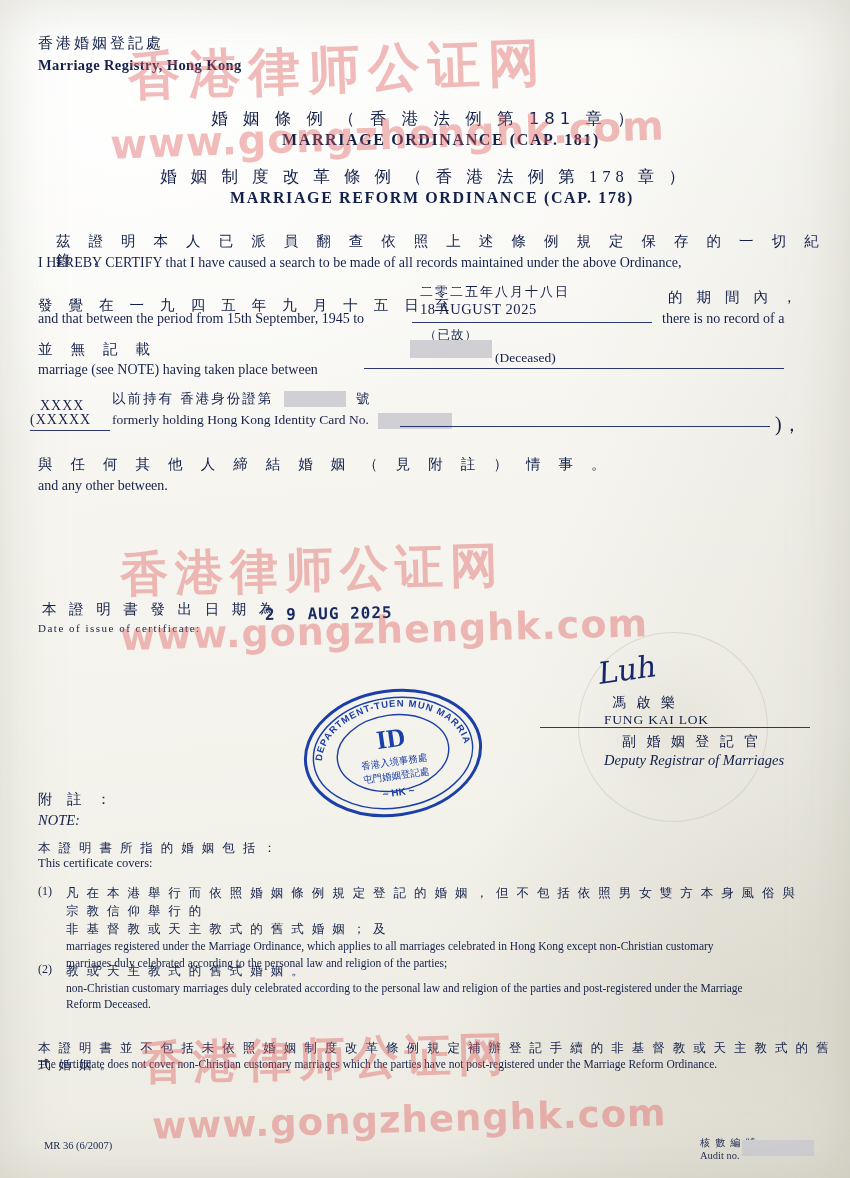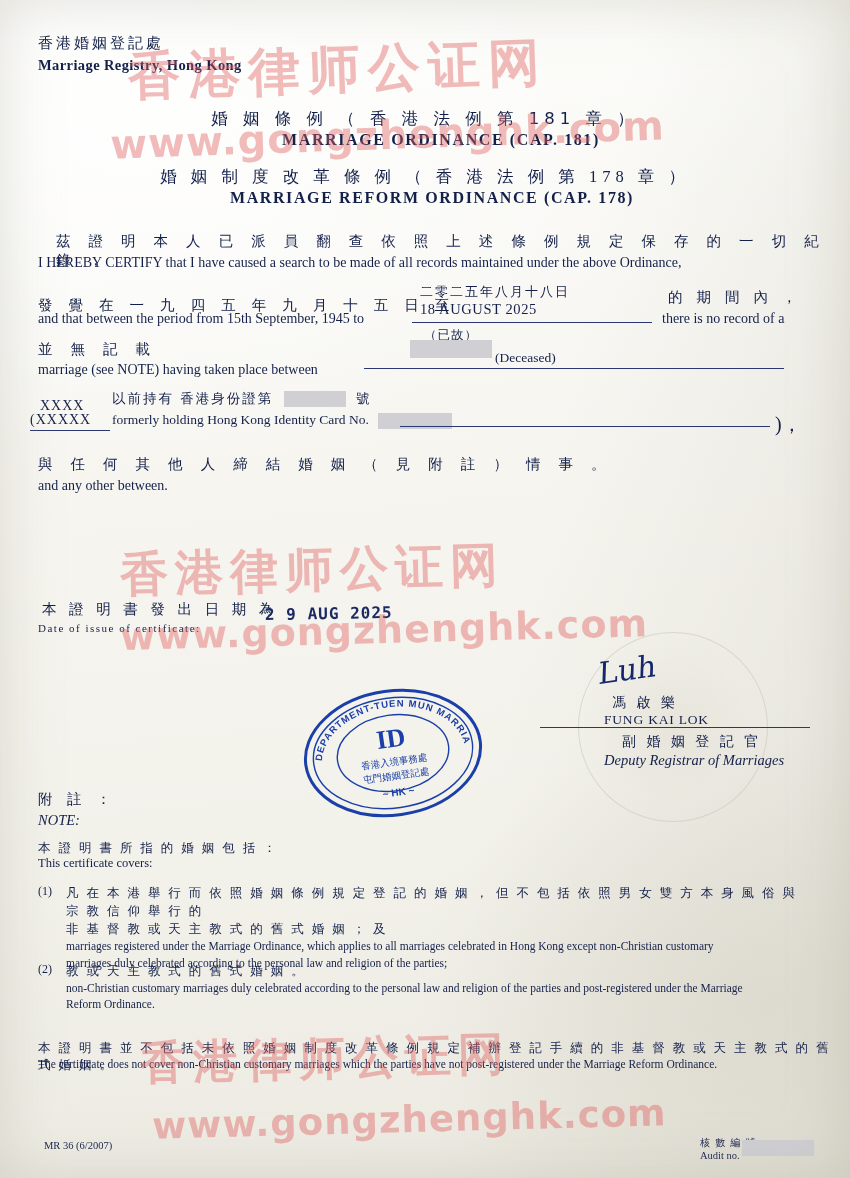--- a/index.html
+++ b/index.html
@@ -272,21 +272,21 @@
       <div class="en-line">marriages registered under the Marriage Ordinance, which applies to all marriages celebrated in Hong Kong except non-Christian customary</div>
       <div class="en-line">marriages duly celebrated according to the personal law and religion of the parties;</div>
     </div>
   </div>
 
   <div class="item" id="item2">
     <span class="num">(2)</span>
     <div class="txt">
       <div class="zh-line">教 或 天 主 教 式 的 舊 式 婚 姻 。</div>
       <div class="en-line">non-Christian customary marriages duly celebrated according to the personal law and religion of the parties and post-registered under the Marriage</div>
-      <div class="en-line">Reform Ordinance.</div>
+      <div class="en-line">Reform Deceased.</div>
     </div>
   </div>
 
   <div class="block" id="closing-en">The certificate does not cover non-Christian customary marriages which the parties have not post-registered under the Marriage Reform Ordinance.</div>
   <div class="block" id="closing-zh">本 證 明 書 並 不 包 括 未 依 照 婚 姻 制 度 改 革 條 例 規 定 補 辦 登 記 手 續 的 非 基 督 教 或 天 主 教 式 的 舊 式 婚 姻 。</div>
 
   <div id="form-no">MR 36 (6/2007)</div>
   <div id="audit-zh">核 數 編 號</div>
   <div id="audit-en">Audit no.</div>
   <div id="audit-redact"></div>

